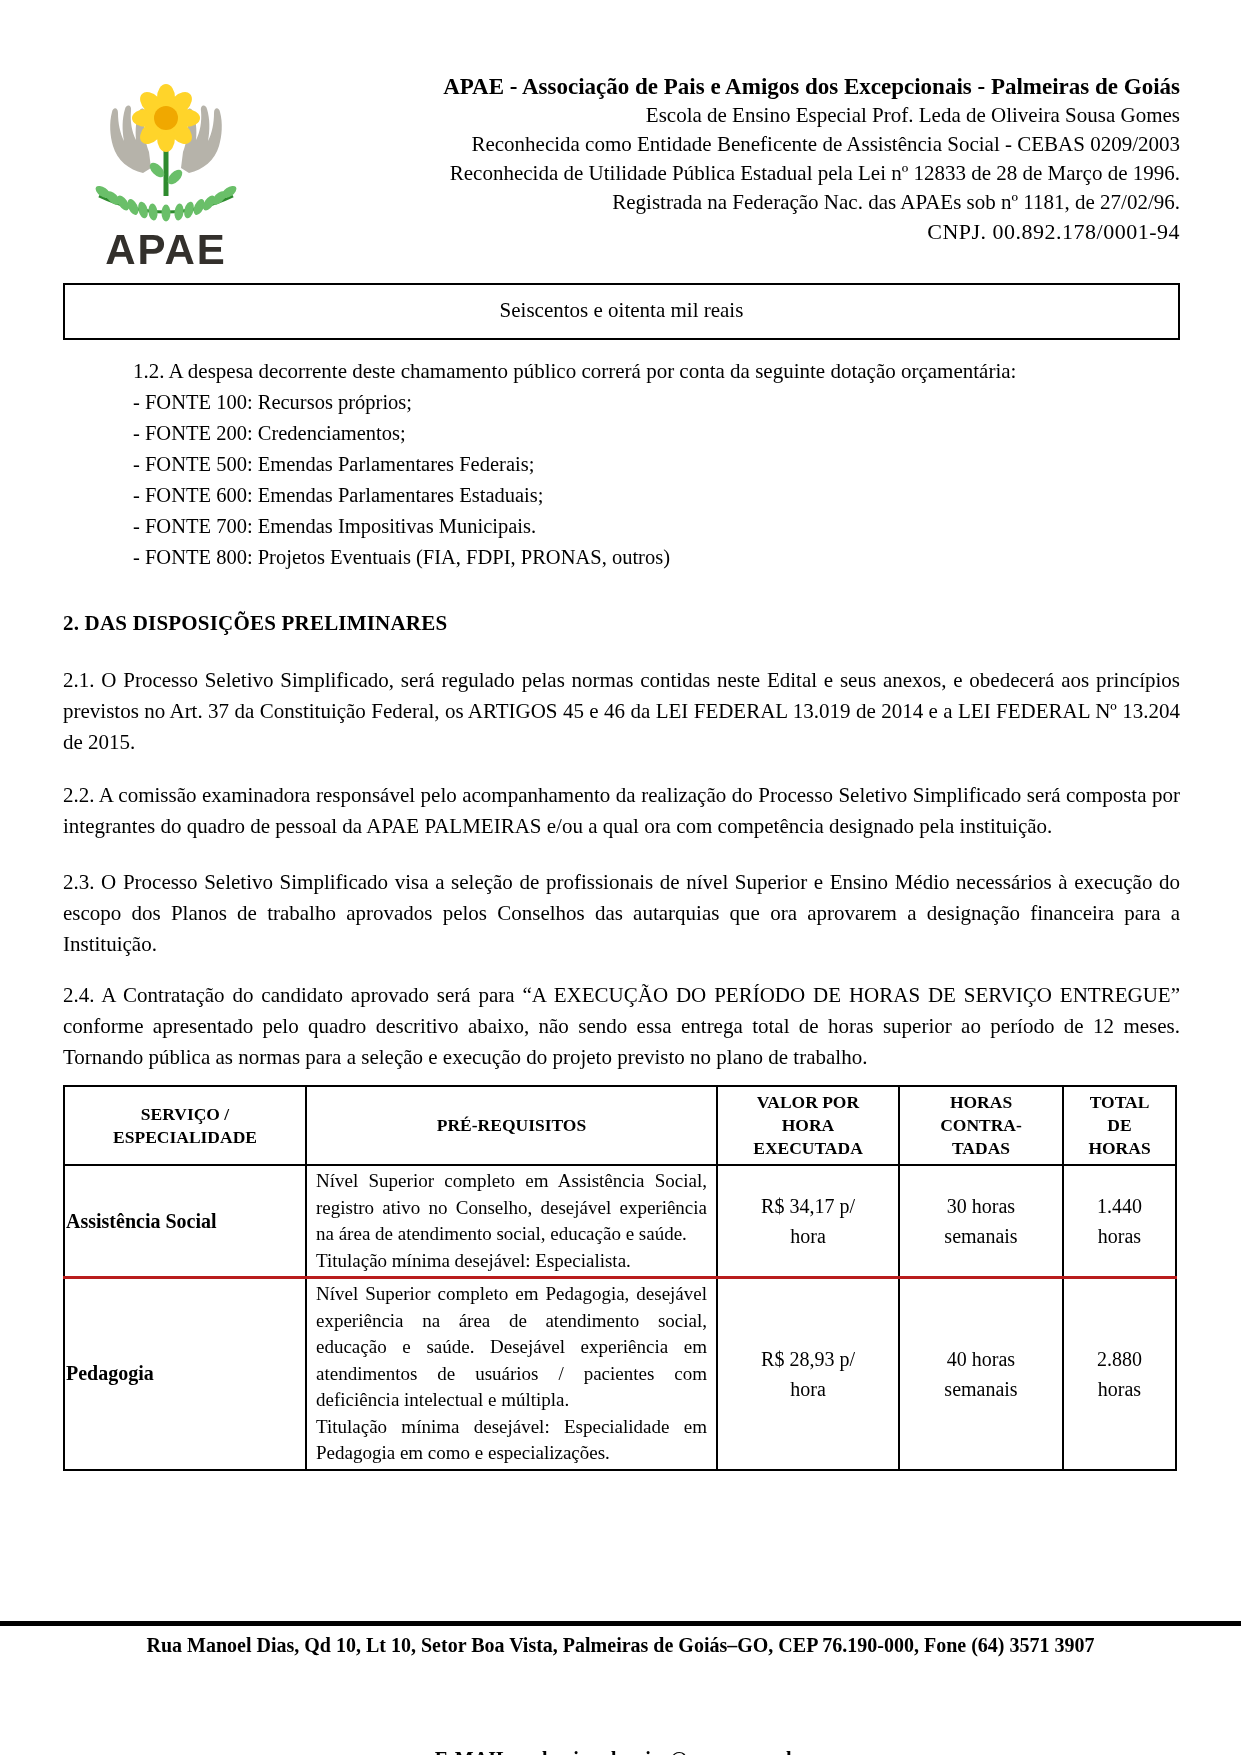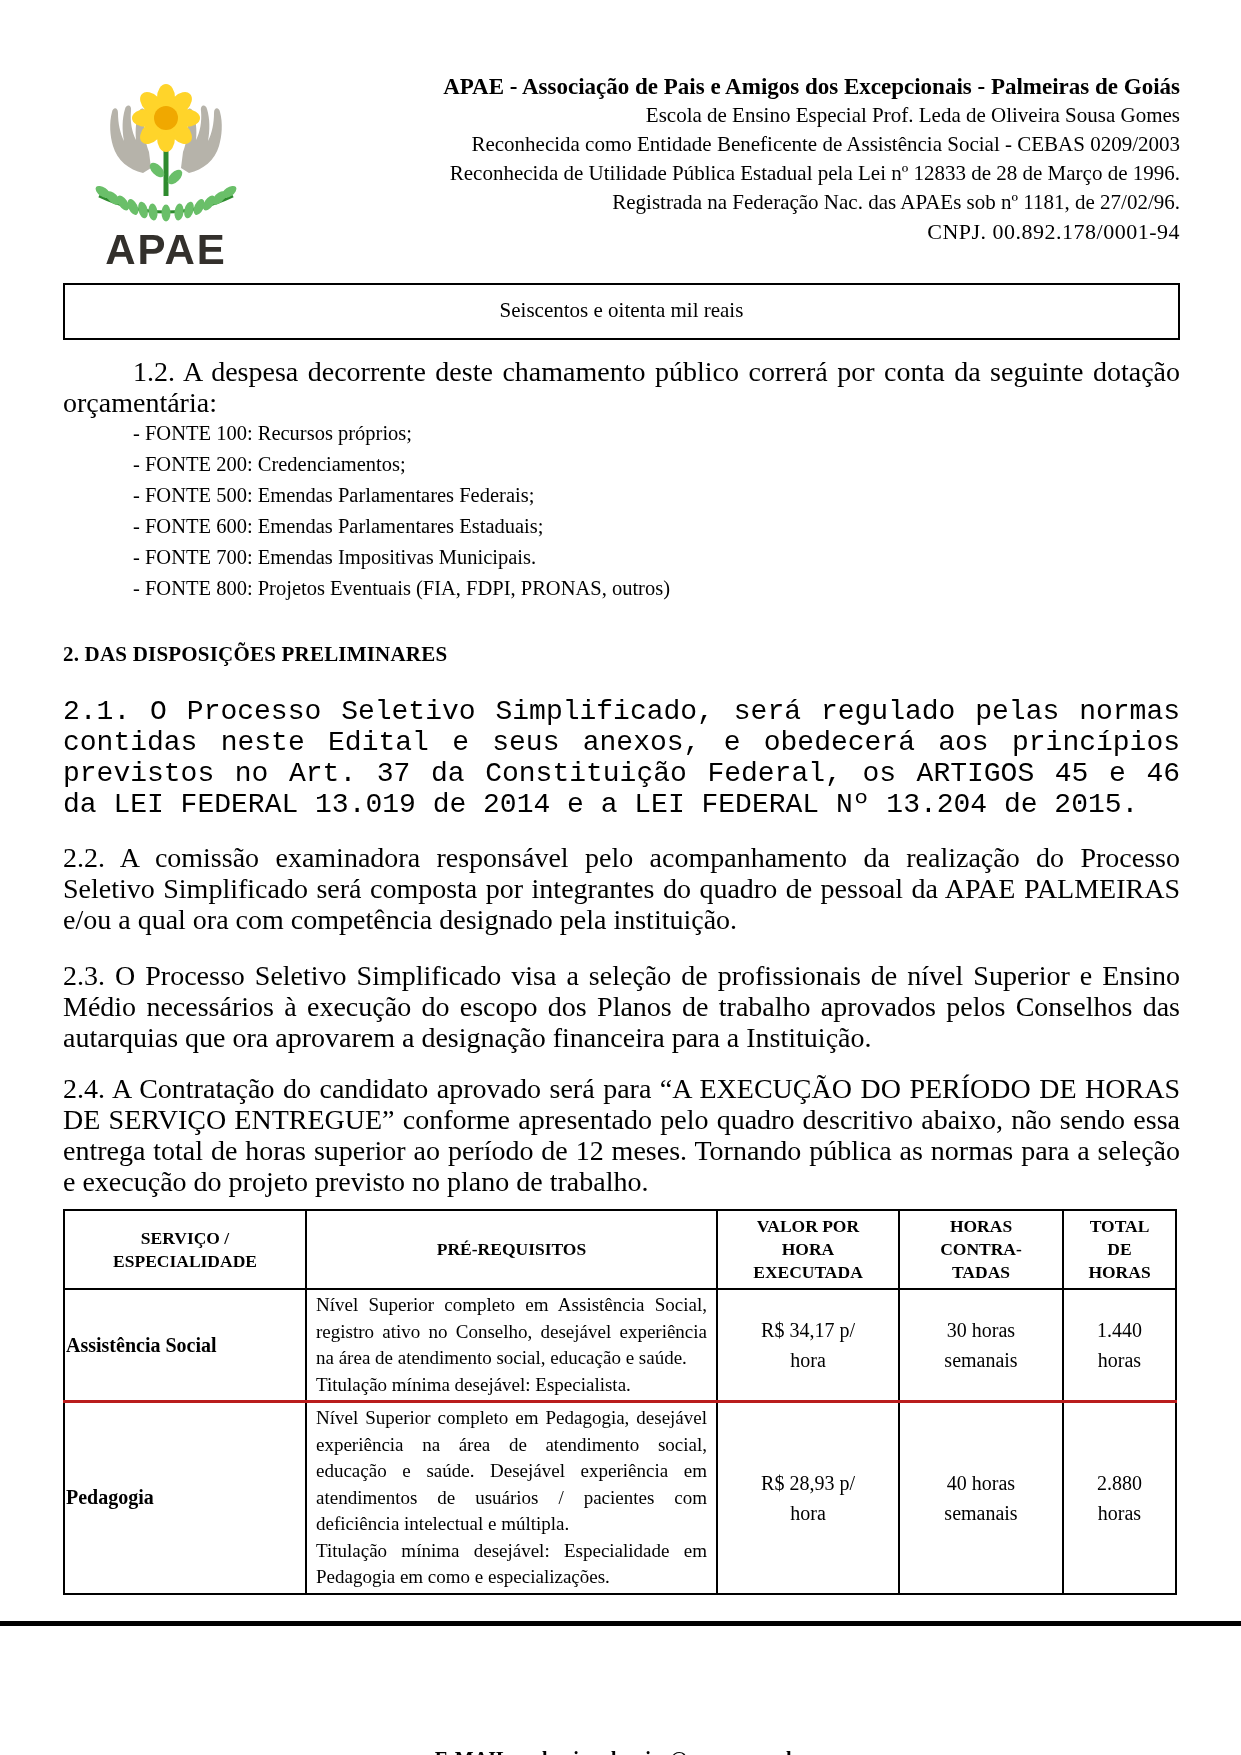--- a/index.html
+++ b/index.html
@@ -18,26 +18,26 @@
   .ht-line { font-size:21px; }
   .ht-cnpj { font-size:22px; font-weight:normal; letter-spacing:.5px; }
 
   
   .value-box {
     margin-top:6px; border:2px solid #000; text-align:center;
     font-size:21px; padding:13px 0 15px;
   }
 
   
-  .para { font-size:28px; line-height:31px; text-align:justify; }
+  .para { font-size:21px; line-height:31px; text-align:justify; }
   .p-12 { margin:16px 0 0; text-indent:70px; }
   .fontes { margin:0; padding:0 0 0 70px; list-style:none; }
   .fontes li { font-size:20.5px; line-height:31px; }
   .section-heading { margin:38px 0 0; font-size:21px; font-weight:bold; letter-spacing:.2px; }
-  .p-21 { margin:29px 0 6px;font-family:Liberation Mono, monospace; }
+  .p-21 { margin:29px 0 6px; }
   .p-22 { margin:22px 0 0; }
   .p-23 { margin:25px 0 0; }
   .p-24 { margin:20px 0 0; }
 
   
   table.quadro {
     margin-top:12px; border-collapse:collapse; table-layout:fixed; width:1112px;
   }
   .quadro th, .quadro td { border:2px solid #000; }
   .quadro th {
@@ -197,14 +197,15 @@
 semanais</td>
           <td class="cell-num">2.880
 horas</td>
         </tr>
       </tbody>
     </table>
 
   </div>
 
   <div class="footer-rule"></div>
+  <div class="footer-line footer-address">Rua Manoel Dias, Qd 10, Lt 10, Setor Boa Vista, Palmeiras de Goiás–GO, CEP 76.190-000, Fone (64) 3571 3907</div>
   <div class="footer-line footer-email"><span>E-MAIL: </span><span>palmeirasdegoias@apaego.org.br</span></div>
 </div>
 
 </body></html>

